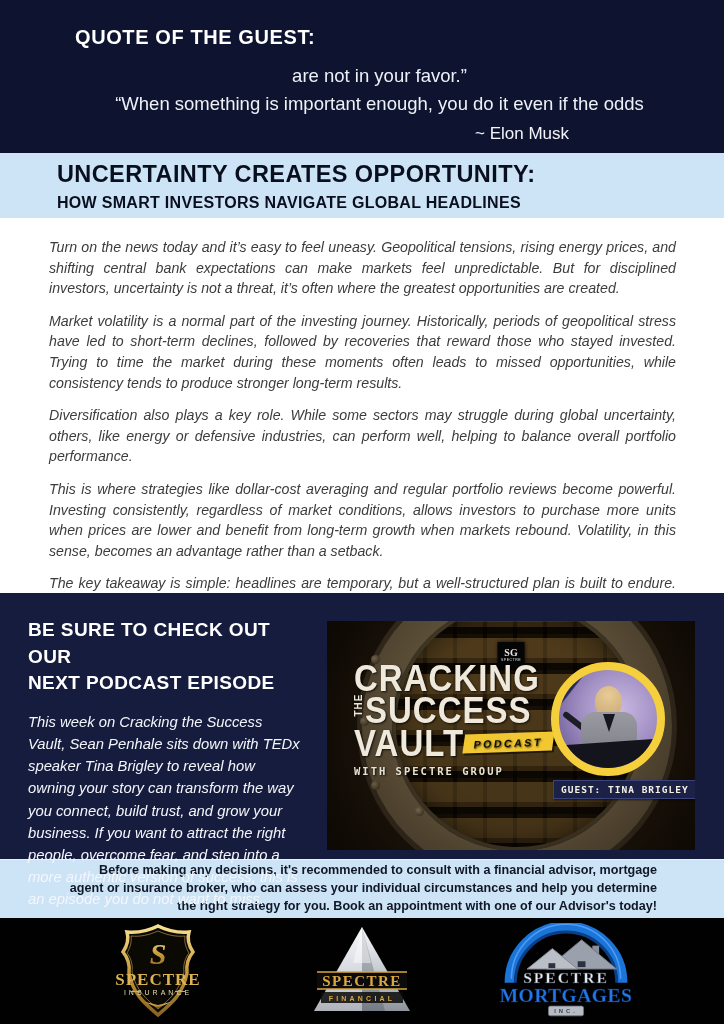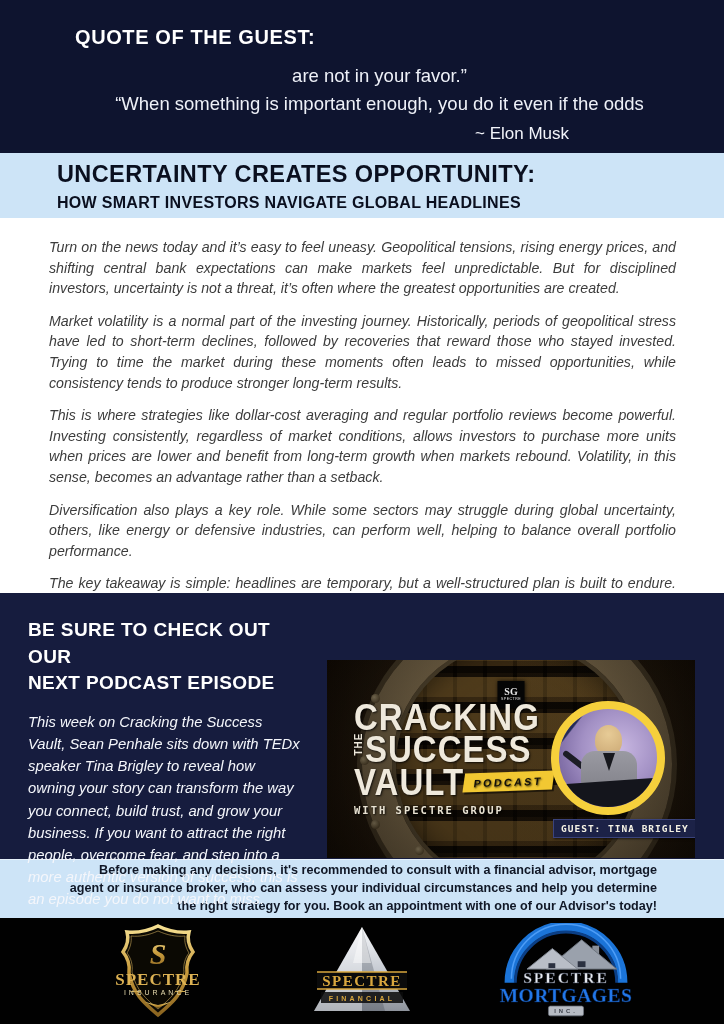--- a/index.html
+++ b/index.html
@@ -21,21 +21,21 @@
   .article{flex:1;background:#ffffff;box-sizing:border-box;padding:19px 48px 0 49px;overflow:hidden;}
   .article p{margin:0 0 12px 0;font-style:italic;font-size:14.2px;line-height:1.45;color:#3c3c3c;text-align:justify;}
 
   
   .podcast{height:266px;background:#161c3e;flex:none;position:relative;box-sizing:border-box;padding:24px 29px 0 28px;display:flex;}
   .pod-left{width:268px;flex:none;}
   .pod-heading{color:#ffffff;font-size:19px;font-weight:800;letter-spacing:.4px;line-height:1.4;}
   .pod-desc{margin-top:14px;color:#f4f6fb;font-style:italic;font-size:14.8px;line-height:1.5;width:272px;}
 
   
-  .thumb{position:absolute;left:327px;top:28px;width:368px;height:198px;background:#404040;overflow:hidden;margin-top:39px;}
+  .thumb{position:absolute;left:327px;top:28px;width:368px;height:229px;background:#404040;overflow:hidden;}
   .vault-bg{position:absolute;inset:0;background:radial-gradient(circle at 52% 53%, #3e2f1c 0%, #2c2113 55%, #170f06 100%);}
   .vault-ring{position:absolute;left:35px;top:-50px;width:250px;height:250px;border:30px solid #8f7c5a;border-radius:50%;box-shadow:0 0 0 5px #51452f, inset 0 0 0 4px #5e5138, inset 0 0 30px rgba(0,0,0,.6);}
   .vault-inner{position:absolute;left:66px;top:-19px;width:248px;height:248px;border-radius:50%;overflow:hidden;background-color:#221609;
     background-image:
       repeating-linear-gradient(0deg, rgba(0,0,0,.78) 0 7px, rgba(130,96,40,.30) 7px 12px, rgba(190,146,66,.42) 12px 32px, rgba(0,0,0,.45) 32px 36px),
       repeating-linear-gradient(90deg, rgba(0,0,0,.55) 0 4px, rgba(255,220,140,.07) 4px 30px);}
   .vault-dim{position:absolute;inset:0;background:linear-gradient(rgba(12,7,2,.30), rgba(12,7,2,.42)), radial-gradient(circle at 50% 50%, rgba(0,0,0,0) 45%, rgba(0,0,0,.45) 100%);}
   .bolt{position:absolute;width:9px;height:9px;border-radius:50%;background:radial-gradient(circle at 35% 35%, #c9b78e, #6a5a3c 70%);}
 
   .thumb-logo{position:absolute;left:50%;top:21px;transform:translateX(-50%);width:27px;height:27px;background:#050505;color:#e9e9e9;display:flex;flex-direction:column;align-items:center;justify-content:center;box-shadow:0 0 4px rgba(0,0,0,.8);}
@@ -82,22 +82,22 @@
   </section>
 
   <section class="banner">
     <div class="banner-title">UNCERTAINTY CREATES OPPORTUNITY:</div>
     <div class="banner-subtitle">HOW SMART INVESTORS NAVIGATE GLOBAL HEADLINES</div>
   </section>
 
   <section class="article">
     <p>Turn on the news today and it’s easy to feel uneasy. Geopolitical tensions, rising energy prices, and shifting central bank expectations can make markets feel unpredictable. But for disciplined investors, uncertainty is not a threat, it’s often where the greatest opportunities are created.</p>
     <p>Market volatility is a normal part of the investing journey. Historically, periods of geopolitical stress have led to short-term declines, followed by recoveries that reward those who stayed invested. Trying to time the market during these moments often leads to missed opportunities, while consistency tends to produce stronger long-term results.</p>
+    <p>Diversification also plays a key role. While some sectors may struggle during global uncertainty, others, like energy or defensive industries, can perform well, helping to balance overall portfolio performance.</p>
     <p>This is where strategies like dollar-cost averaging and regular portfolio reviews become powerful. Investing consistently, regardless of market conditions, allows investors to purchase more units when prices are lower and benefit from long-term growth when markets rebound. Volatility, in this sense, becomes an advantage rather than a setback.</p>
-    <p>Diversification also plays a key role. While some sectors may struggle during global uncertainty, others, like energy or defensive industries, can perform well, helping to balance overall portfolio performance.</p>
     <p>The key takeaway is simple: headlines are temporary, but a well-structured plan is built to endure. By staying focused on long-term goals and maintaining discipline, investors can turn periods of uncertainty into meaningful progress toward financial success.</p>
   </section>
 
   <section class="podcast">
     <div class="pod-left">
       <div class="pod-heading">
         <div>BE SURE TO CHECK OUT OUR</div>
         <div>NEXT PODCAST EPISODE</div>
       </div>
       <div class="pod-desc">This week on Cracking the Success Vault, Sean Penhale sits down with TEDx speaker Tina Brigley to reveal how owning your story can transform the way you connect, build trust, and grow your business. If you want to attract the right people, overcome fear, and step into a more authentic version of success, this is an episode you do not want to miss.</div>

